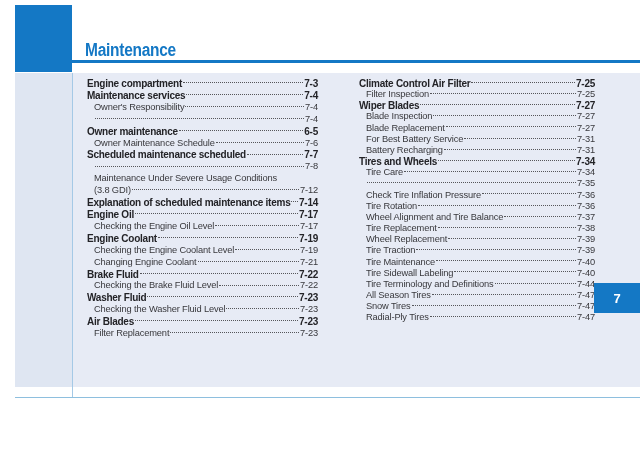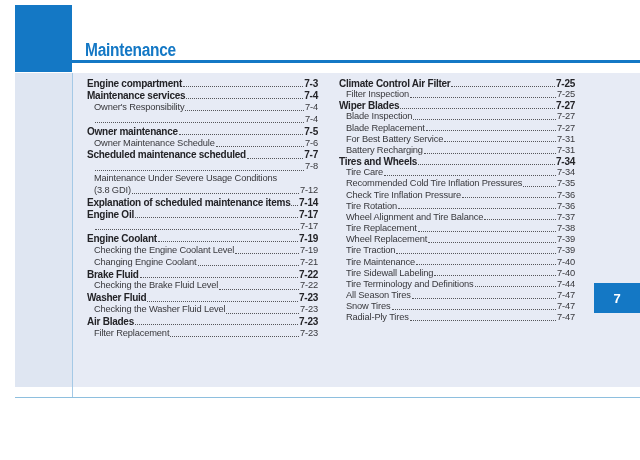--- a/index.html
+++ b/index.html
@@ -53,25 +53,25 @@
     position:absolute;left:594px;top:283px;width:46px;height:30px;
     background:var(--accent);
     display:flex;align-items:center;justify-content:center;
     color:#ffffff;font-size:13px;font-weight:bold;
   }
   .toc-col{
     position:absolute;top:78px;
     display:flex;flex-direction:column;
   }
   #toc-left{left:87px;width:231px;}
-  #toc-right{left:339px;width:236px;}
+  #toc-right{left:359px;width:236px;}
   #toc-left .row{line-height:11.9px;}
   #toc-right .row{line-height:11.15px;}
   .row{
-    display:flex;align-items:flex-end;
+    display:flex;align-items:center;
     font-size:9.3px;color:var(--text-sub);
     letter-spacing:-0.15px;
     white-space:nowrap;
   }
   .row.bold{
     font-weight:bold;font-size:10px;color:var(--text-main);
     letter-spacing:-0.25px;
   }
   .row.sub{padding-left:7px;}
   .row .label{flex:0 0 auto;}
@@ -110,21 +110,21 @@
       <span class="leader"></span>
       <span class="page">7-4</span>
     </div>
     <div class="row sub">
       <span class="leader"></span>
       <span class="page">7-4</span>
     </div>
     <div class="row bold">
       <span class="label">Owner maintenance</span>
       <span class="leader"></span>
-      <span class="page">7-5</span>
+      <span class="page">6-5</span>
     </div>
     <div class="row sub">
       <span class="label">Owner Maintenance Schedule</span>
       <span class="leader"></span>
       <span class="page">7-6</span>
     </div>
     <div class="row bold">
       <span class="label">Scheduled maintenance scheduled</span>
       <span class="leader"></span>
       <span class="page">7-7</span>
@@ -145,20 +145,21 @@
       <span class="label">Explanation of scheduled maintenance items</span>
       <span class="leader"></span>
       <span class="page">7-14</span>
     </div>
     <div class="row bold">
       <span class="label">Engine Oil</span>
       <span class="leader"></span>
       <span class="page">7-17</span>
     </div>
     <div class="row sub">
+      <span class="label">Checking the Engine Oil Level</span>
       <span class="leader"></span>
       <span class="page">7-17</span>
     </div>
     <div class="row bold">
       <span class="label">Engine Coolant</span>
       <span class="leader"></span>
       <span class="page">7-19</span>
     </div>
     <div class="row sub">
       <span class="label">Checking the Engine Coolant Level</span>
@@ -241,21 +242,20 @@
       <span class="label">Tires and Wheels</span>
       <span class="leader"></span>
       <span class="page">7-34</span>
     </div>
     <div class="row sub">
       <span class="label">Tire Care</span>
       <span class="leader"></span>
       <span class="page">7-34</span>
     </div>
     <div class="row sub">
-      <span class="label">Recommended Cold Tire Inflation Pressures</span>
       <span class="leader"></span>
       <span class="page">7-35</span>
     </div>
     <div class="row sub">
       <span class="label">Check Tire Inflation Pressure</span>
       <span class="leader"></span>
       <span class="page">7-36</span>
     </div>
     <div class="row sub">
       <span class="label">Tire Rotation</span>

